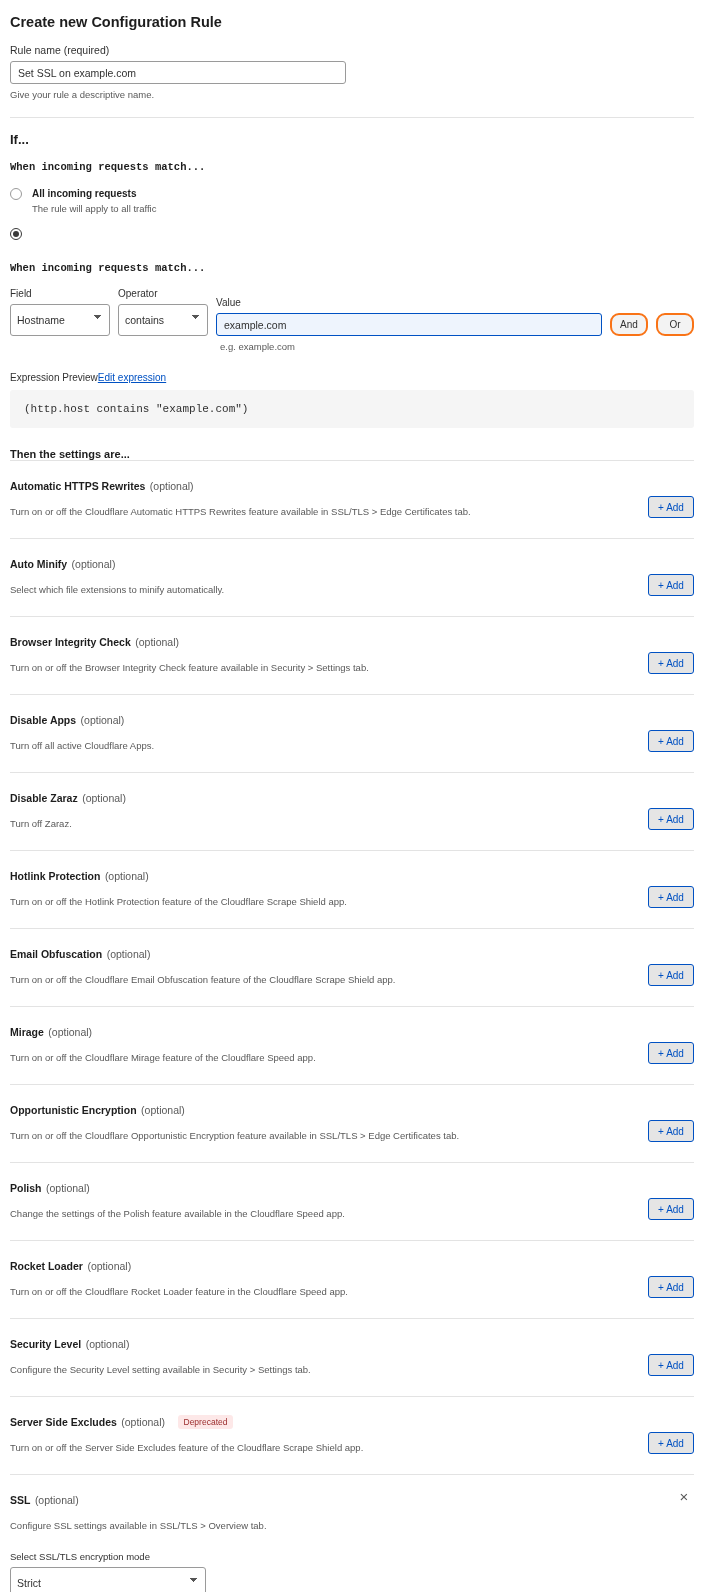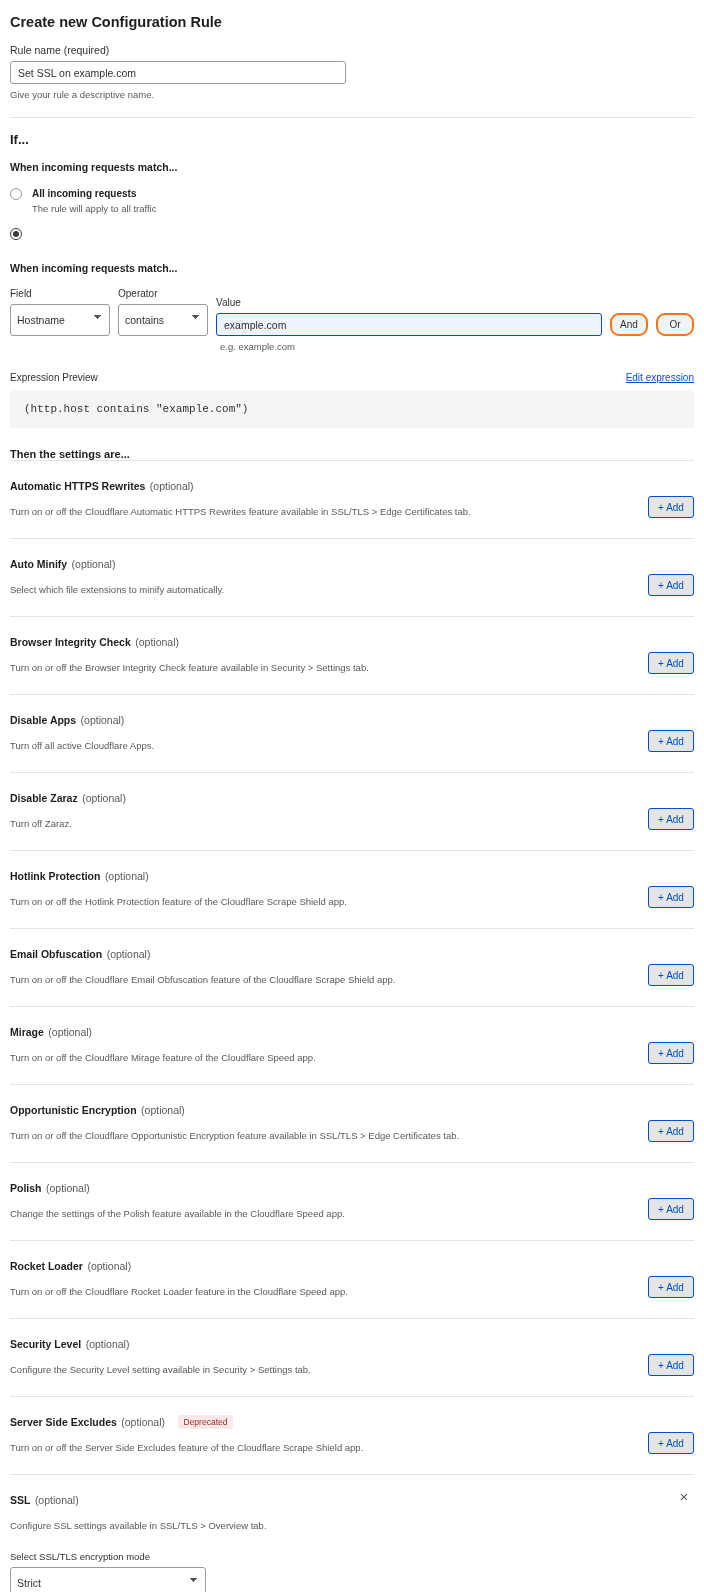--- a/index.html
+++ b/index.html
@@ -55,20 +55,21 @@
     font-size: 13px;
     font-weight: bold;
     margin: 14px 0 14px 0;
     color: #1d1d1d;
   }
   .bold-label {
     font-size: 10.5px;
     font-weight: bold;
     color: #1d1d1d;
     margin-bottom: 14px;
+    font-family: Liberation Mono, monospace;
   }
   .radio-row {
     display: flex;
     align-items: flex-start;
     margin-bottom: 13px;
   }
   .radio {
     width: 12px;
     height: 12px;
     border-radius: 50%;
@@ -152,34 +153,32 @@
     font-family: "Liberation Sans", sans-serif;
     cursor: pointer;
   }
   .value-help {
     font-size: 9.5px;
     color: #595959;
     margin: 5px 0 0 210px;
   }
   .preview-head {
     display: flex;
-    justify-content: space-between;
     align-items: baseline;
     margin-top: 20px;
   }
   .preview-head .plabel {
     font-size: 10px;
     color: #313131;
   }
   .edit-expr {
     font-size: 10px;
     color: #0051c3;
     text-decoration: underline;
     cursor: pointer;
-    margin-left: 20px;
   }
   .preview-box {
     margin-top: 7px;
     background: #f5f5f5;
     border-radius: 3px;
     padding: 13px 14px;
     font-family: "Liberation Mono", monospace;
     font-size: 11px;
     color: #313131;
   }

